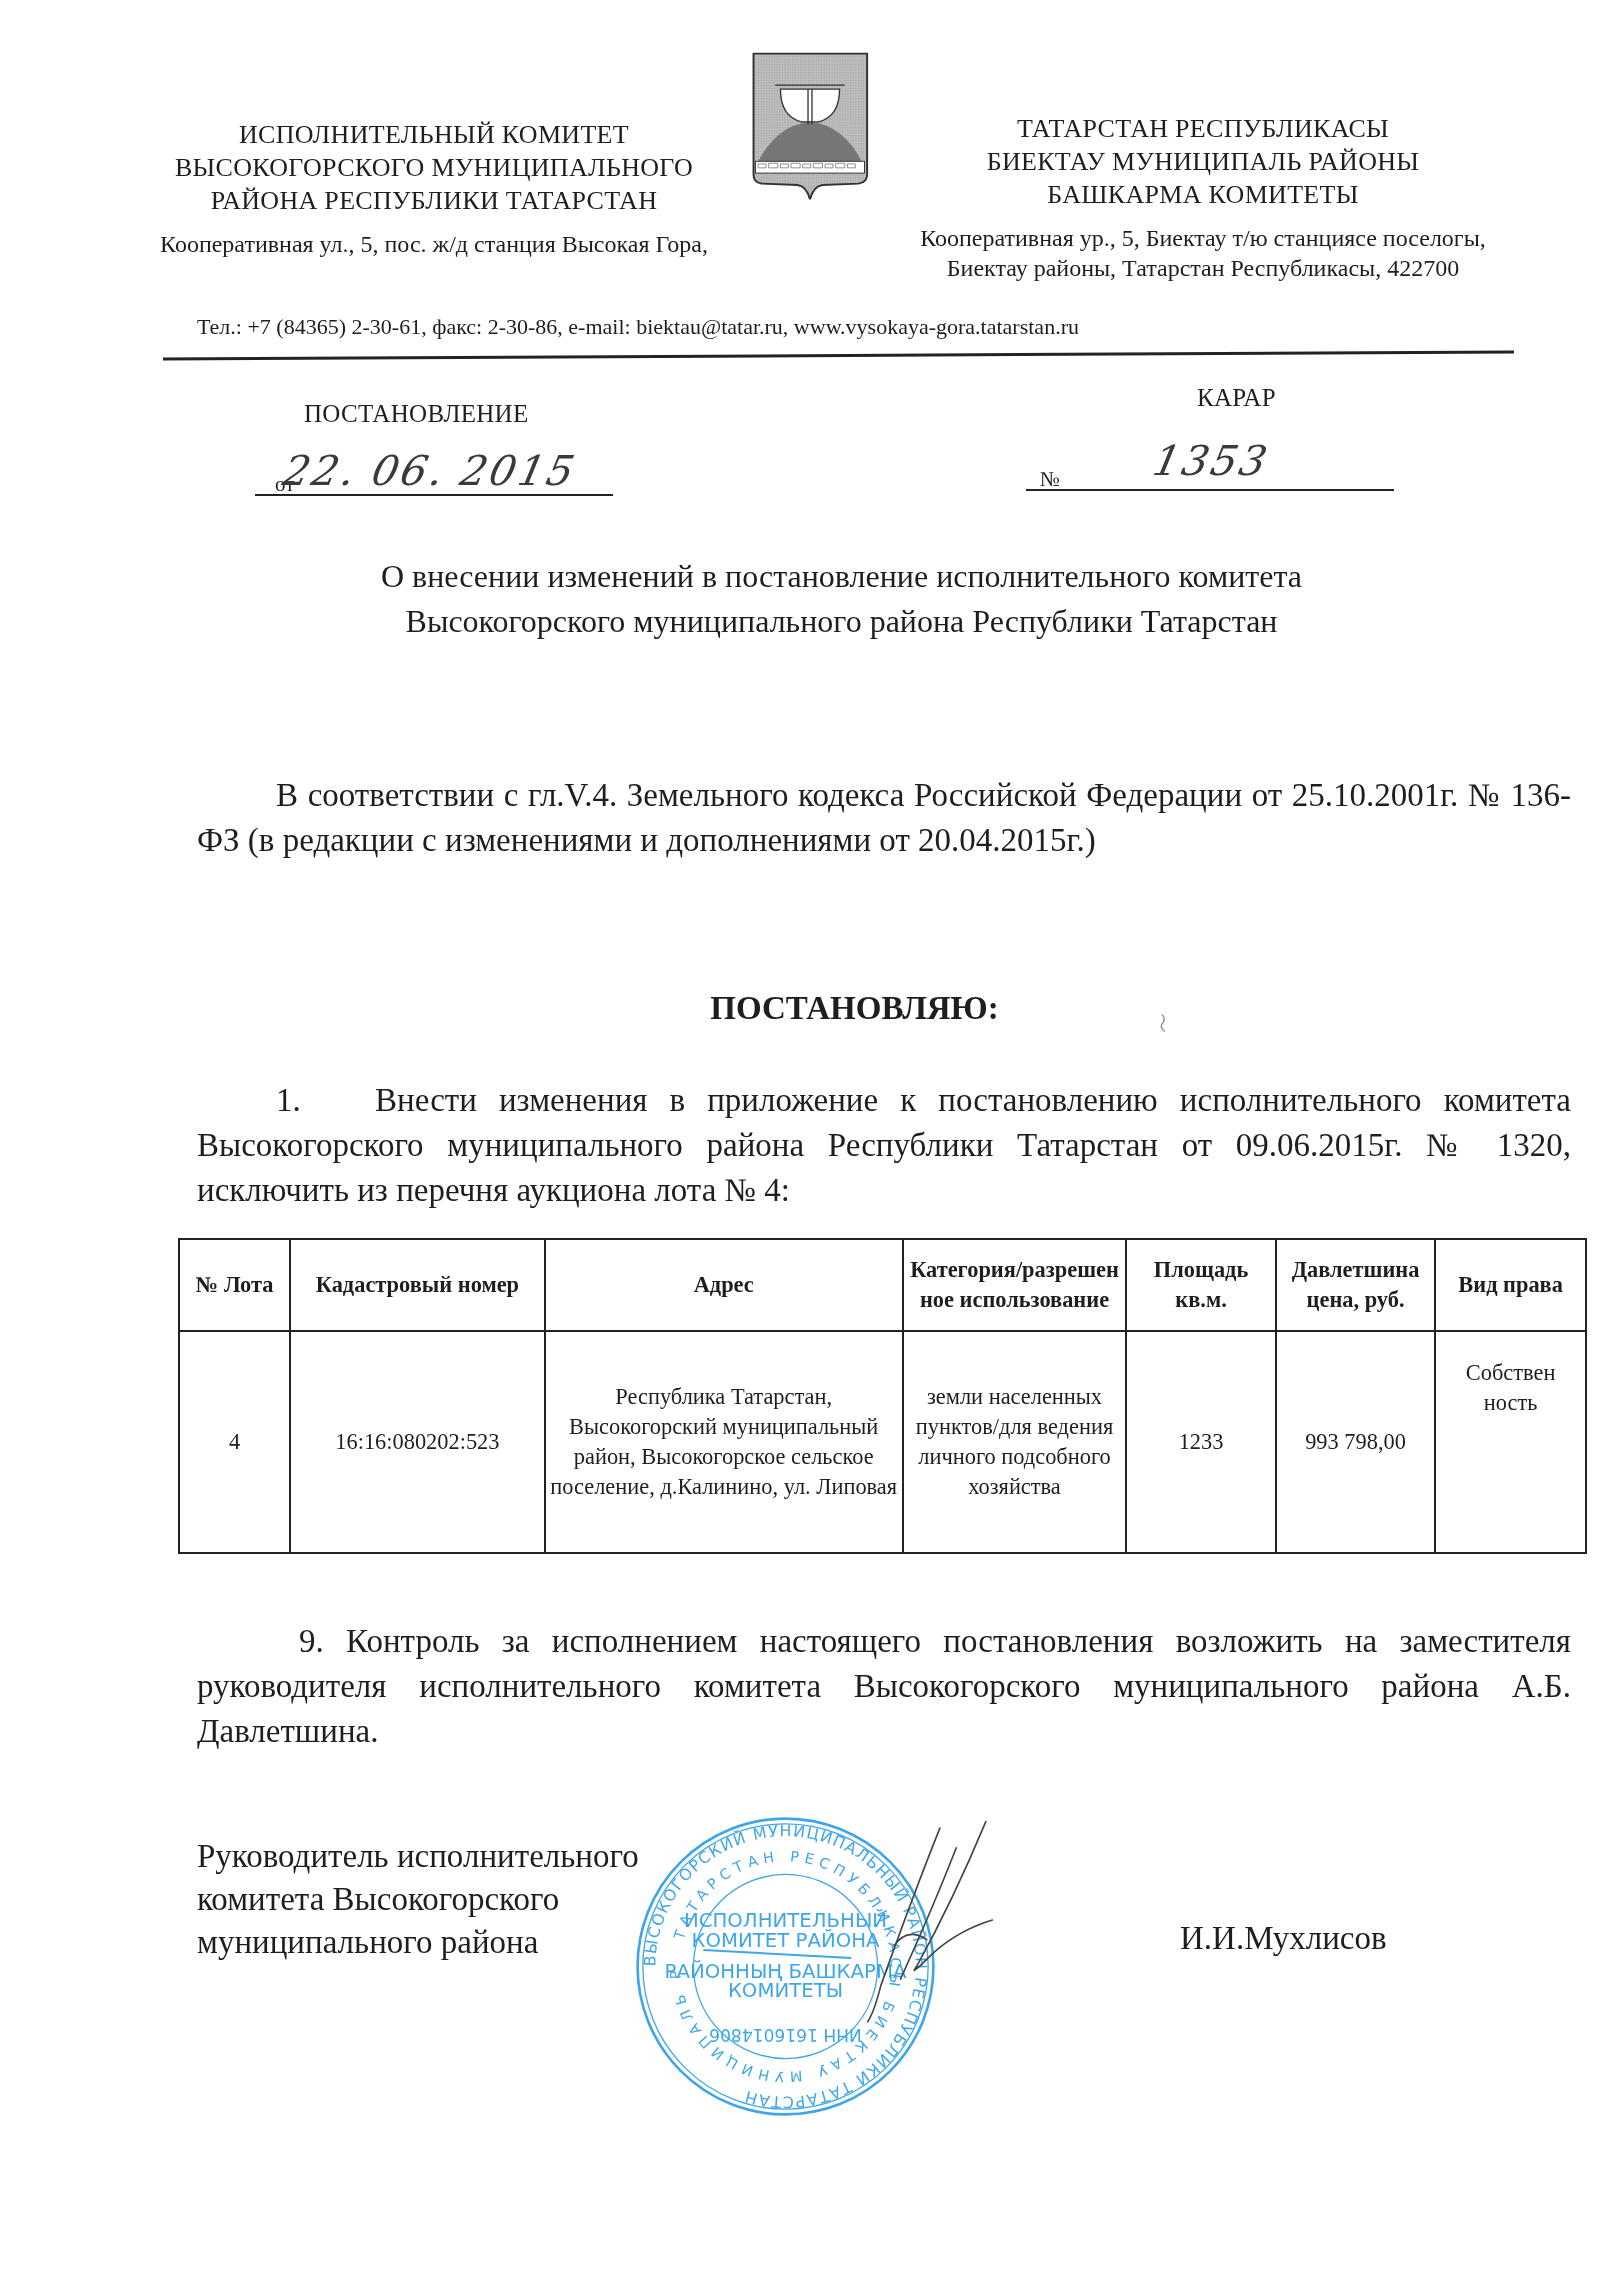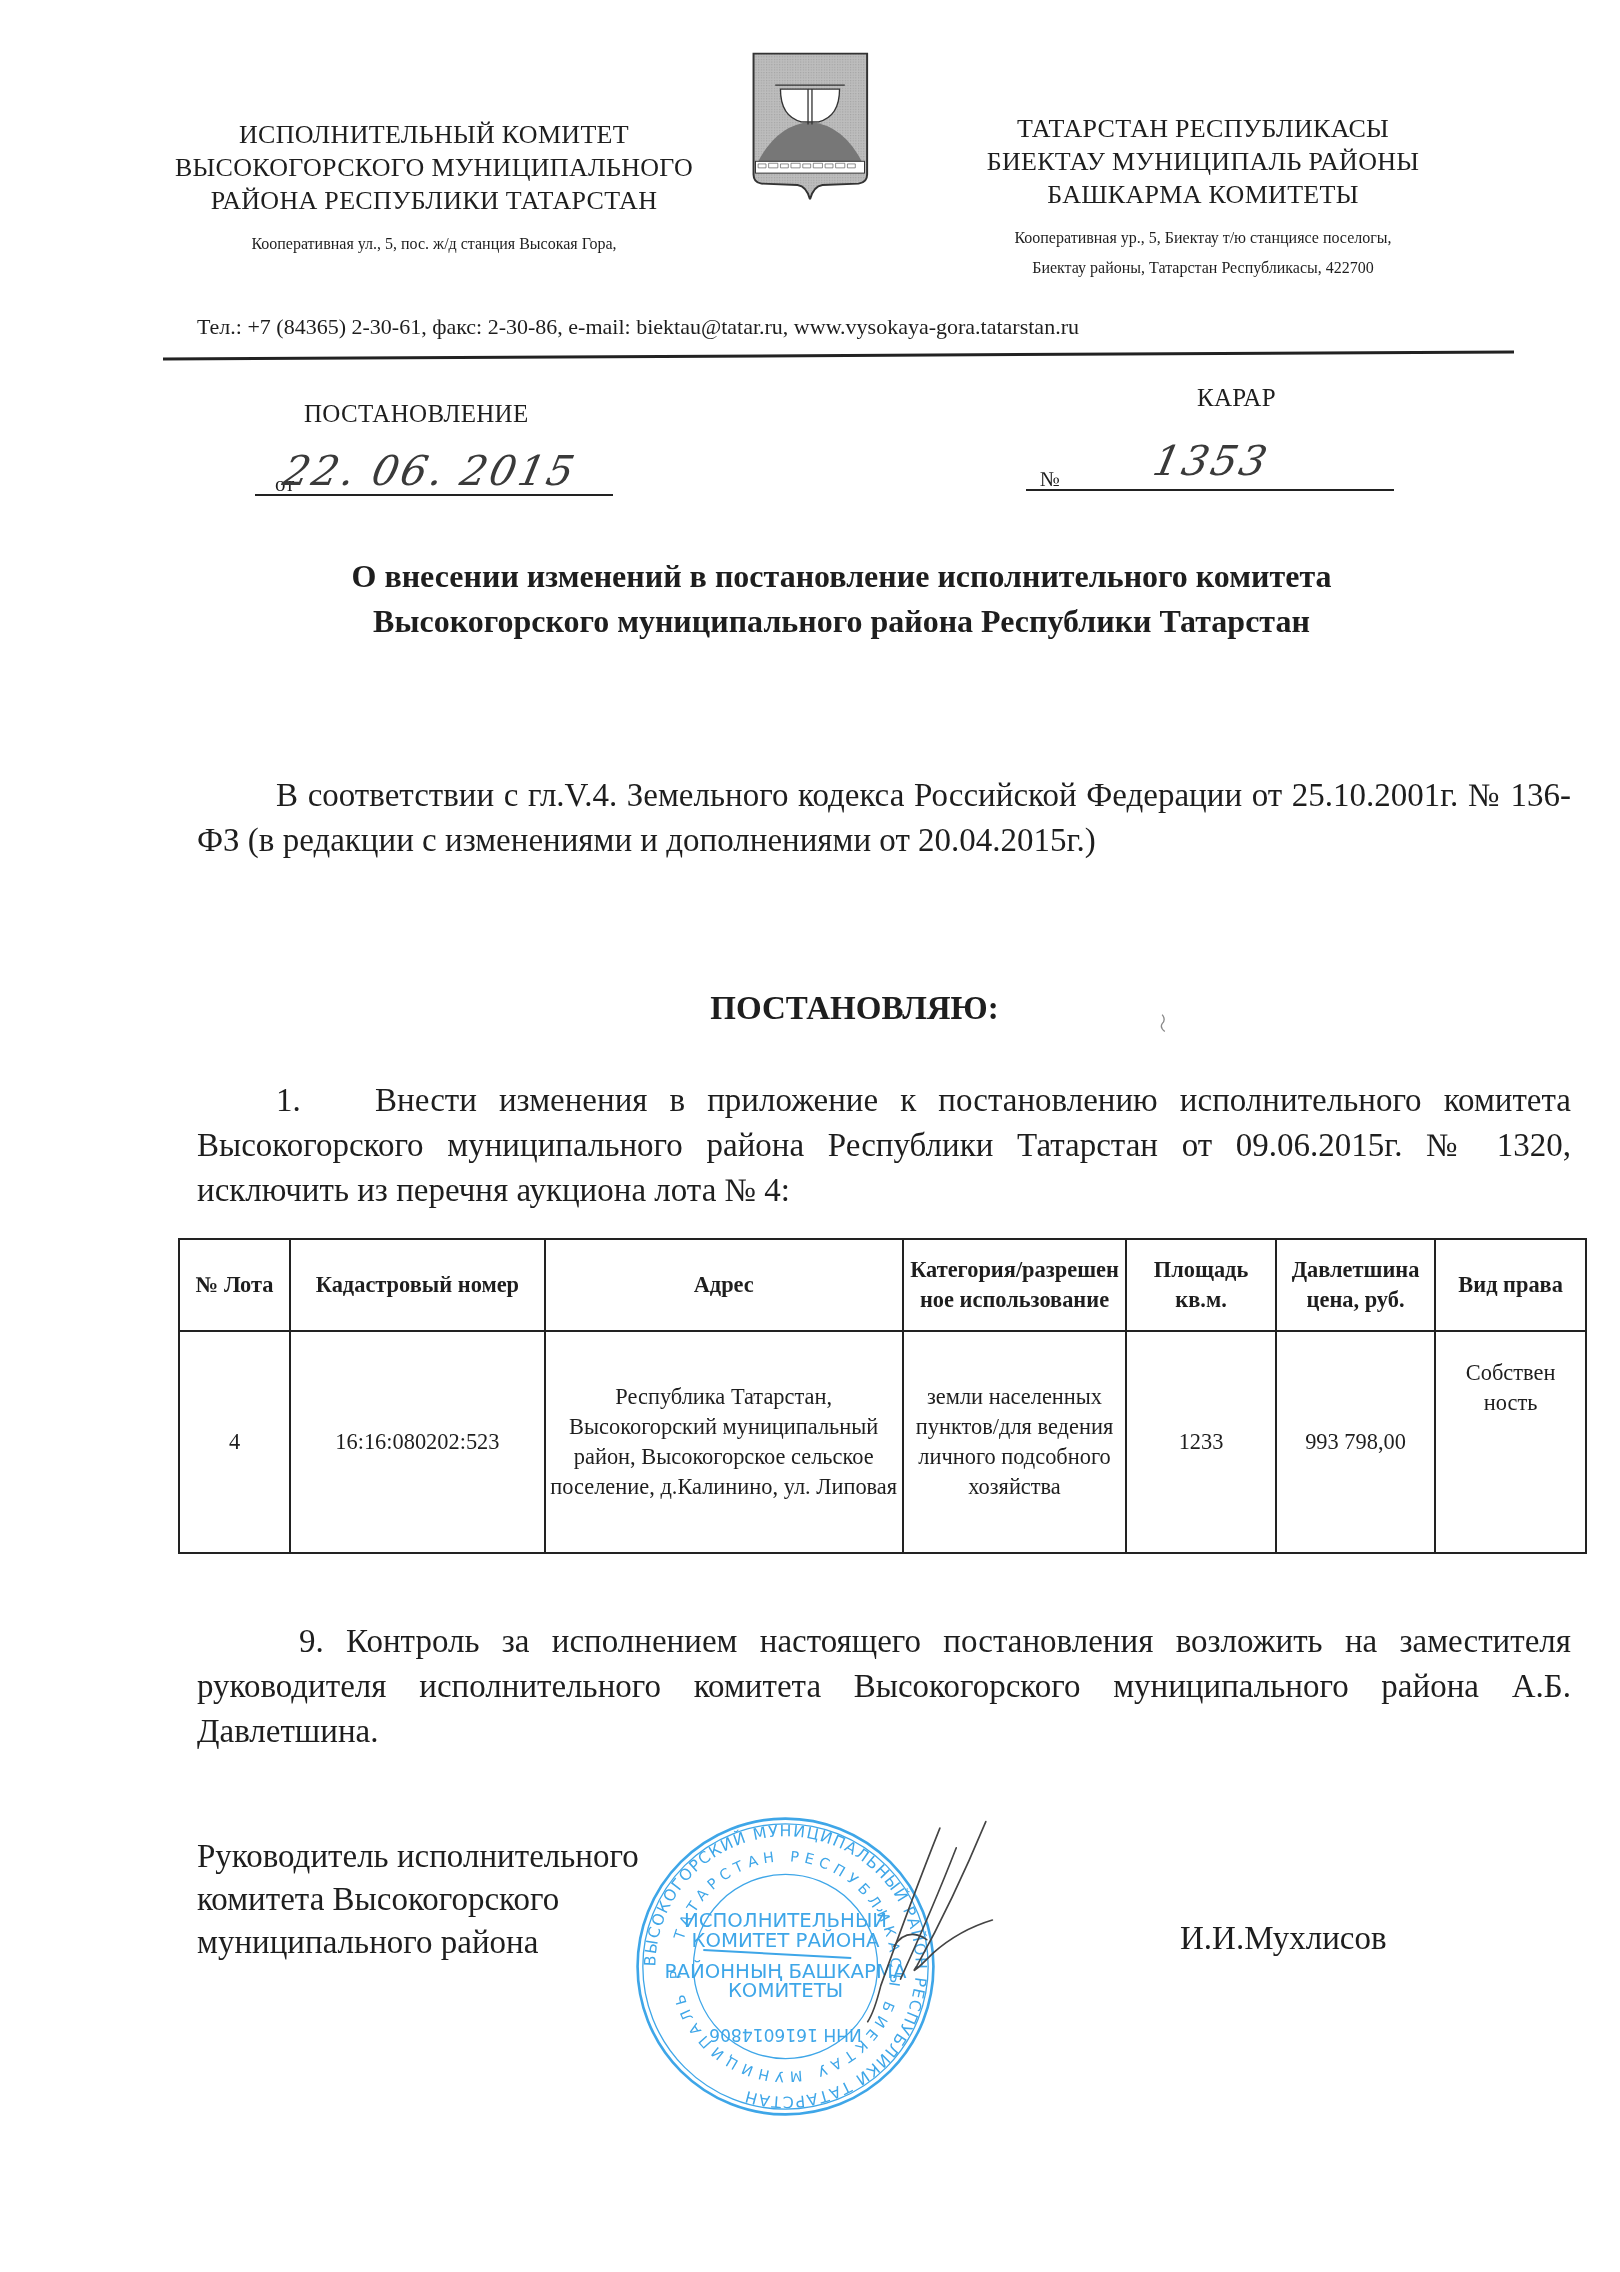--- a/index.html
+++ b/index.html
@@ -1,36 +1,36 @@
 <!DOCTYPE html>
 <html style="font-size:10.5px"><head>
 <meta charset="utf-8">
 <style>
   html, body { margin: 0; padding: 0; background: #ffffff; }
   body { width: 1620px; height: 2273px; position: relative; overflow: hidden;
          font-family: "Liberation Serif", "DejaVu Serif", serif; color: #1e1e1e; }
   .abs { position: absolute; }
   .hdr { text-align: center; line-height: 33px; }
   .hdr .org { font-size: 26px; letter-spacing: 0.3px; text-transform: uppercase; }
-  .hdr .addr { font-size: 16px; margin-top: 12px; line-height: 30px; }
+  .hdr .addr { font-size: 24px; margin-top: 12px; line-height: 30px; }
   #hdr-left { left: 105px; top: 118px; width: 658px; }
   #hdr-right { left: 848px; top: 112px; width: 710px; }
   #emblem { left: 750px; top: 51px; width: 120px; height: 151px; }
   #contacts { left: 197px; top: 314px; width: 1249px; font-size: 22px; }
   #rule { left: 163px; top: 354px; width: 1351px; height: 2.6px; background: #222; transform: rotate(-0.3deg); }
   .doctype { font-size: 25px; letter-spacing: 0.3px; }
   #lbl-post { left: 304px; top: 400px; }
   #lbl-karar { left: 1197px; top: 384px; }
   #date-row { left: 231px; top: 454px; width: 395px; height: 46px; }
   #num-row { left: 996px; top: 442px; width: 395px; height: 53px; }
   .small-lbl { font-size: 21px; position: absolute; bottom: 2.6px; margin-left: 44px; }
   .fill-line { position: absolute; bottom: 4px; height: 2px; background: #222; }
   .hand { position: absolute; font-family: "DejaVu Serif", serif; font-style: italic;
           font-size: 41px; color: #3a3a3a; letter-spacing: 2.6px; transform: skewX(-12deg); }
-  #title { left: 197px; top: 554px; width: 1289px; text-align: center; font-weight: bold;
+  #title { left: 197px; top: 554px; width: 1289px; text-align: center; font-weight: normal;
            font-size: 32px; line-height: 45px; }
   .para { font-size: 33px; line-height: 45px; text-align: justify; }
   #basis { left: 197px; top: 773px; width: 1374px; text-indent: 79px; }
   #decree { left: 197px; top: 990px; width: 1315px; text-align: center; font-weight: bold; font-size: 33px; }
   #item1 { left: 197px; top: 1078px; width: 1374px; }
   #item1 .num { display: inline-block; width: 99px; padding-left: 79px; }
   #lots-table { left: 178px; top: 1238px; width: 1409px; border-collapse: collapse;
                 font-size: 22.4px; line-height: 30px; }
   #lots-table th, #lots-table td { border: 2px solid #222; text-align: center; vertical-align: middle; padding: 2.6px 4px; }
   #lots-table th { font-weight: bold; height: 85px; }

